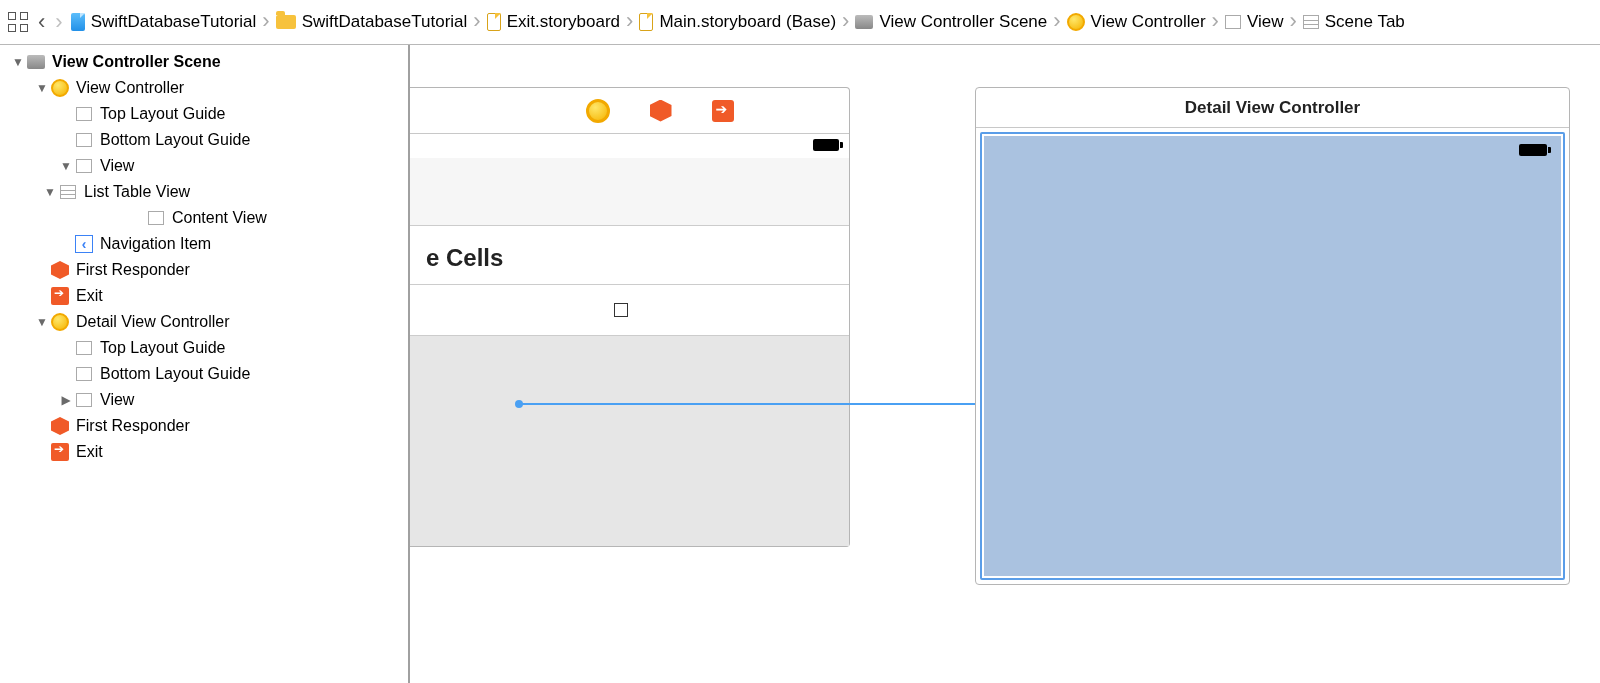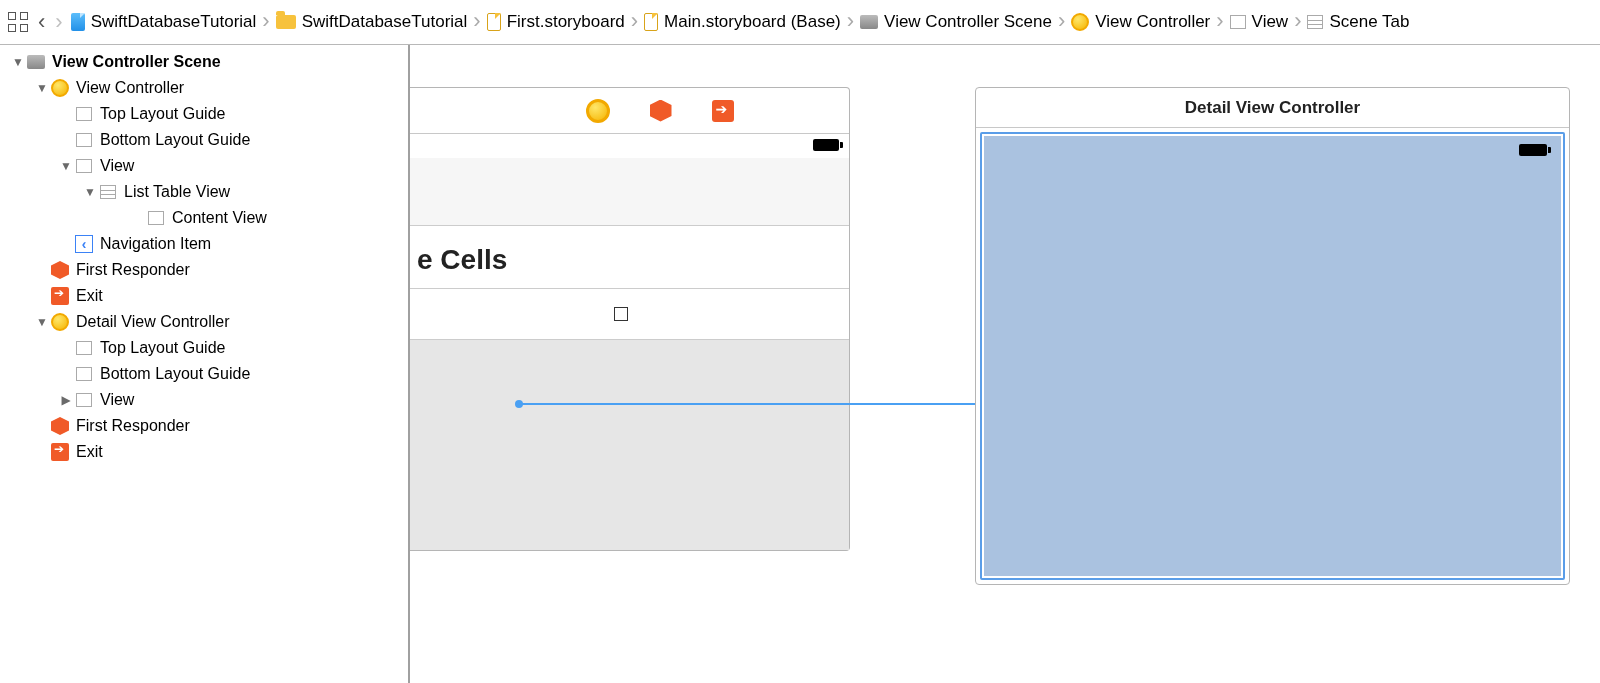--- a/index.html
+++ b/index.html
@@ -83,21 +83,21 @@
   .i-nav { width:18px; height:18px; background:#fff; border:1px solid #3b82f6; display:flex; align-items:center; justify-content:center; color:#3b82f6; font-weight:600; font-size:14px;}
   .i-nav:before{content:"‹";}
   .i-cube { width:18px; height:18px; background:#f05a28; clip-path:polygon(50% 0,100% 25%,100% 75%,50% 100%,0 75%,0 25%);}
   .i-exit { width:18px; height:18px; background:#f05a28; border-radius:2px; position:relative;}
   .i-exit:after{content:"➔";color:#fff;position:absolute;top:-1px;left:3px;font-size:12px;}
 
   
   .ind-0 { padding-left:12px;}
   .ind-1 { padding-left:36px;}
   .ind-2 { padding-left:60px;}
-  .ind-3 { padding-left:84px;}
+  .ind-3 { padding-left:44px;}
   .ind-4 { padding-left:108px;}
   .ind-5 { padding-left:132px;}
 
   .scene-sep { height:30px; }
 
   
   .canvas-inner { position:absolute; inset:0; }
 
   
   .sb-left {
@@ -114,21 +114,21 @@
     display:flex; align-items:center; justify-content:center; gap:40px; padding-left:60px;
   }
   .orb-vc { width:24px;height:24px;border-radius:50%;background:radial-gradient(circle at 35% 30%, #ffe76a, #f5b400);border:3px solid #f2a900;}
   .orb-cube{ width:22px;height:22px;background:#f05a28;clip-path:polygon(50% 0,100% 25%,100% 75%,50% 100%,0 75%,0 25%);}
   .orb-exit{ width:22px;height:22px;background:#f05a28;border-radius:3px;position:relative;}
   .orb-exit:after{content:"➔";color:#fff;position:absolute;top:1px;left:4px;font-size:14px;}
   .sb-left .statusbar{height:24px;position:relative;}
   .sb-left .statusbar:after{content:"";position:absolute;right:10px;top:5px;width:26px;height:12px;background:#000;border-radius:2px;}
   .sb-left .statusbar:before{content:"";position:absolute;right:6px;top:8px;width:3px;height:6px;background:#000;border-radius:0 1px 1px 0;}
   .sb-left .navbg{height:68px;background:#f6f6f6;border-bottom:1px solid #ccc;}
-  .sb-left .cells-title{font-size:28px;font-weight:600;color:#222;padding:18px 0 12px 7px;}
+  .sb-left .cells-title{font-size:24px;font-weight:600;color:#222;padding:18px 0 12px 16px;}
   .sb-left .separator-line{height:1px;background:#ccc;}
   .sb-left .cell-row{height:50px;position:relative;}
   .sb-left .cell-row:after{content:"";position:absolute;left:48%;top:50%;width:12px;height:12px;border:1px solid #333;transform:translate(-50%,-50%);}
   .sb-left .graybg{height:210px;background:#e6e6e6;}
 
   
   .sb-right {
     position:absolute;
     right:30px; top:42px;
     width:595px;
@@ -200,21 +200,21 @@
   <span class="crumb-sep" data-interactable="false">›</span>
 
   <div class="crumb" data-interactable="true">
     <span class="ic ic-folder" data-interactable="false"></span>
     <span data-interactable="false">SwiftDatabaseTutorial</span>
   </div>
   <span class="crumb-sep" data-interactable="false">›</span>
 
   <div class="crumb" data-interactable="true">
     <span class="ic ic-story" data-interactable="false"></span>
-    <span data-interactable="false">First.storyboard</span>
+    <span data-interactable="false">Exit.storyboard</span>
   </div>
   <span class="crumb-sep" data-interactable="false">›</span>
 
   <div class="crumb" data-interactable="true">
     <span class="ic ic-story" data-interactable="false"></span>
     <span data-interactable="false">Main.storyboard (Base)</span>
   </div>
   <span class="crumb-sep" data-interactable="false">›</span>
 
   <div class="crumb" data-interactable="true">

